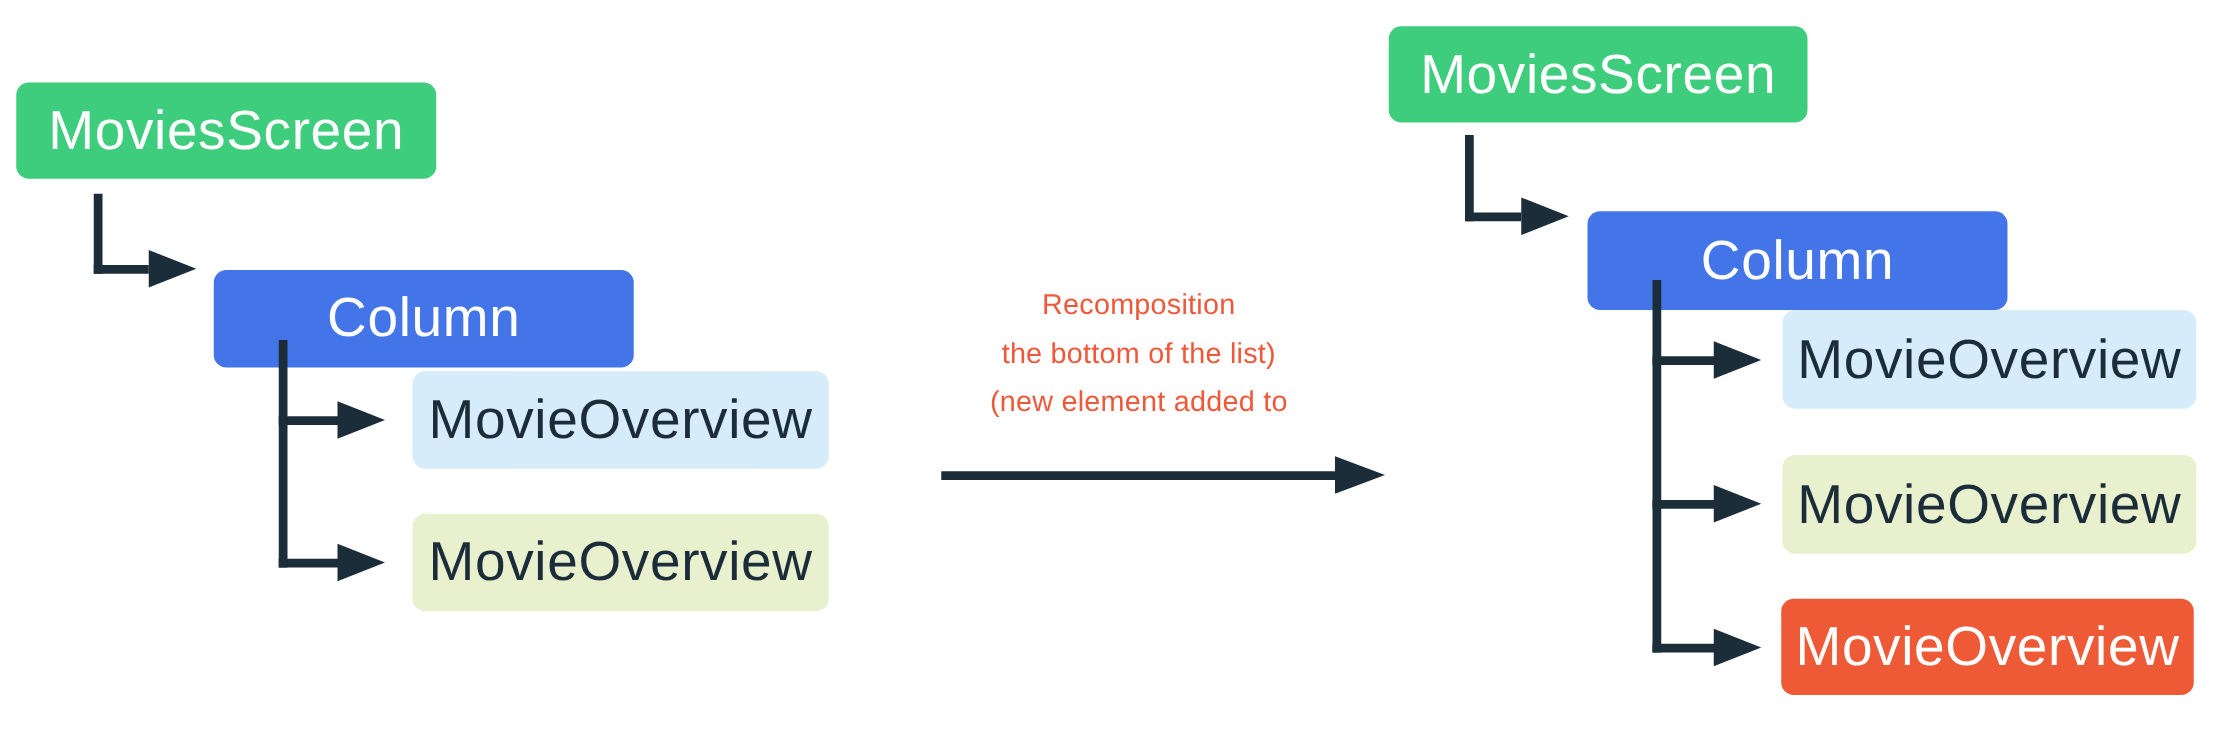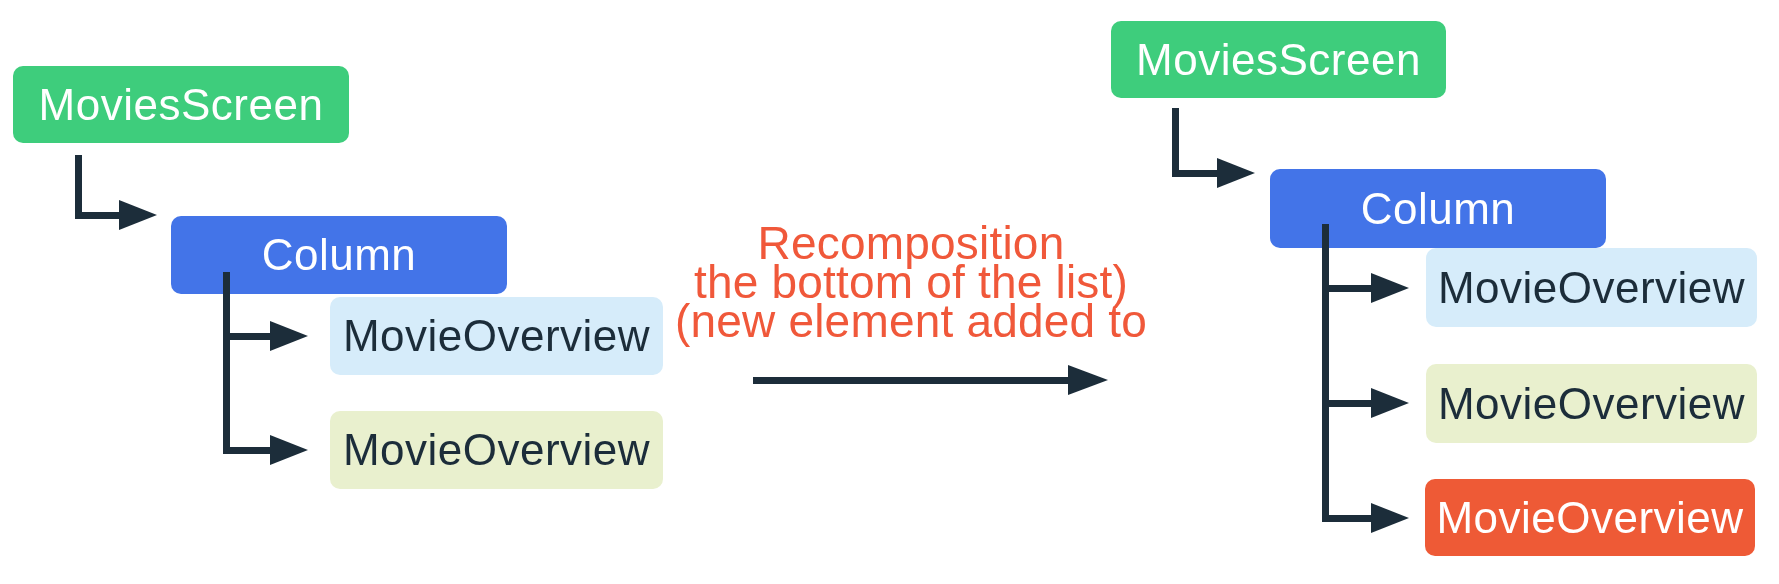--- a/index.html
+++ b/index.html
@@ -44,21 +44,21 @@
     border-bottom: 15px solid transparent;
     border-left: 38px solid var(--connector-navy);
   }
   .annotation {
     position: absolute;
     left: 660px;
     top: 224px;
     width: 502px;
     text-align: center;
     color: var(--annotation-orange);
-    font-size: 46px;
+    font-size: 23px;
     line-height: 39px;
     font-weight: 500;
     letter-spacing: 0.2px;
   }
 </style>
 </head>
 <body>
 
 <div id="canvas">
 

